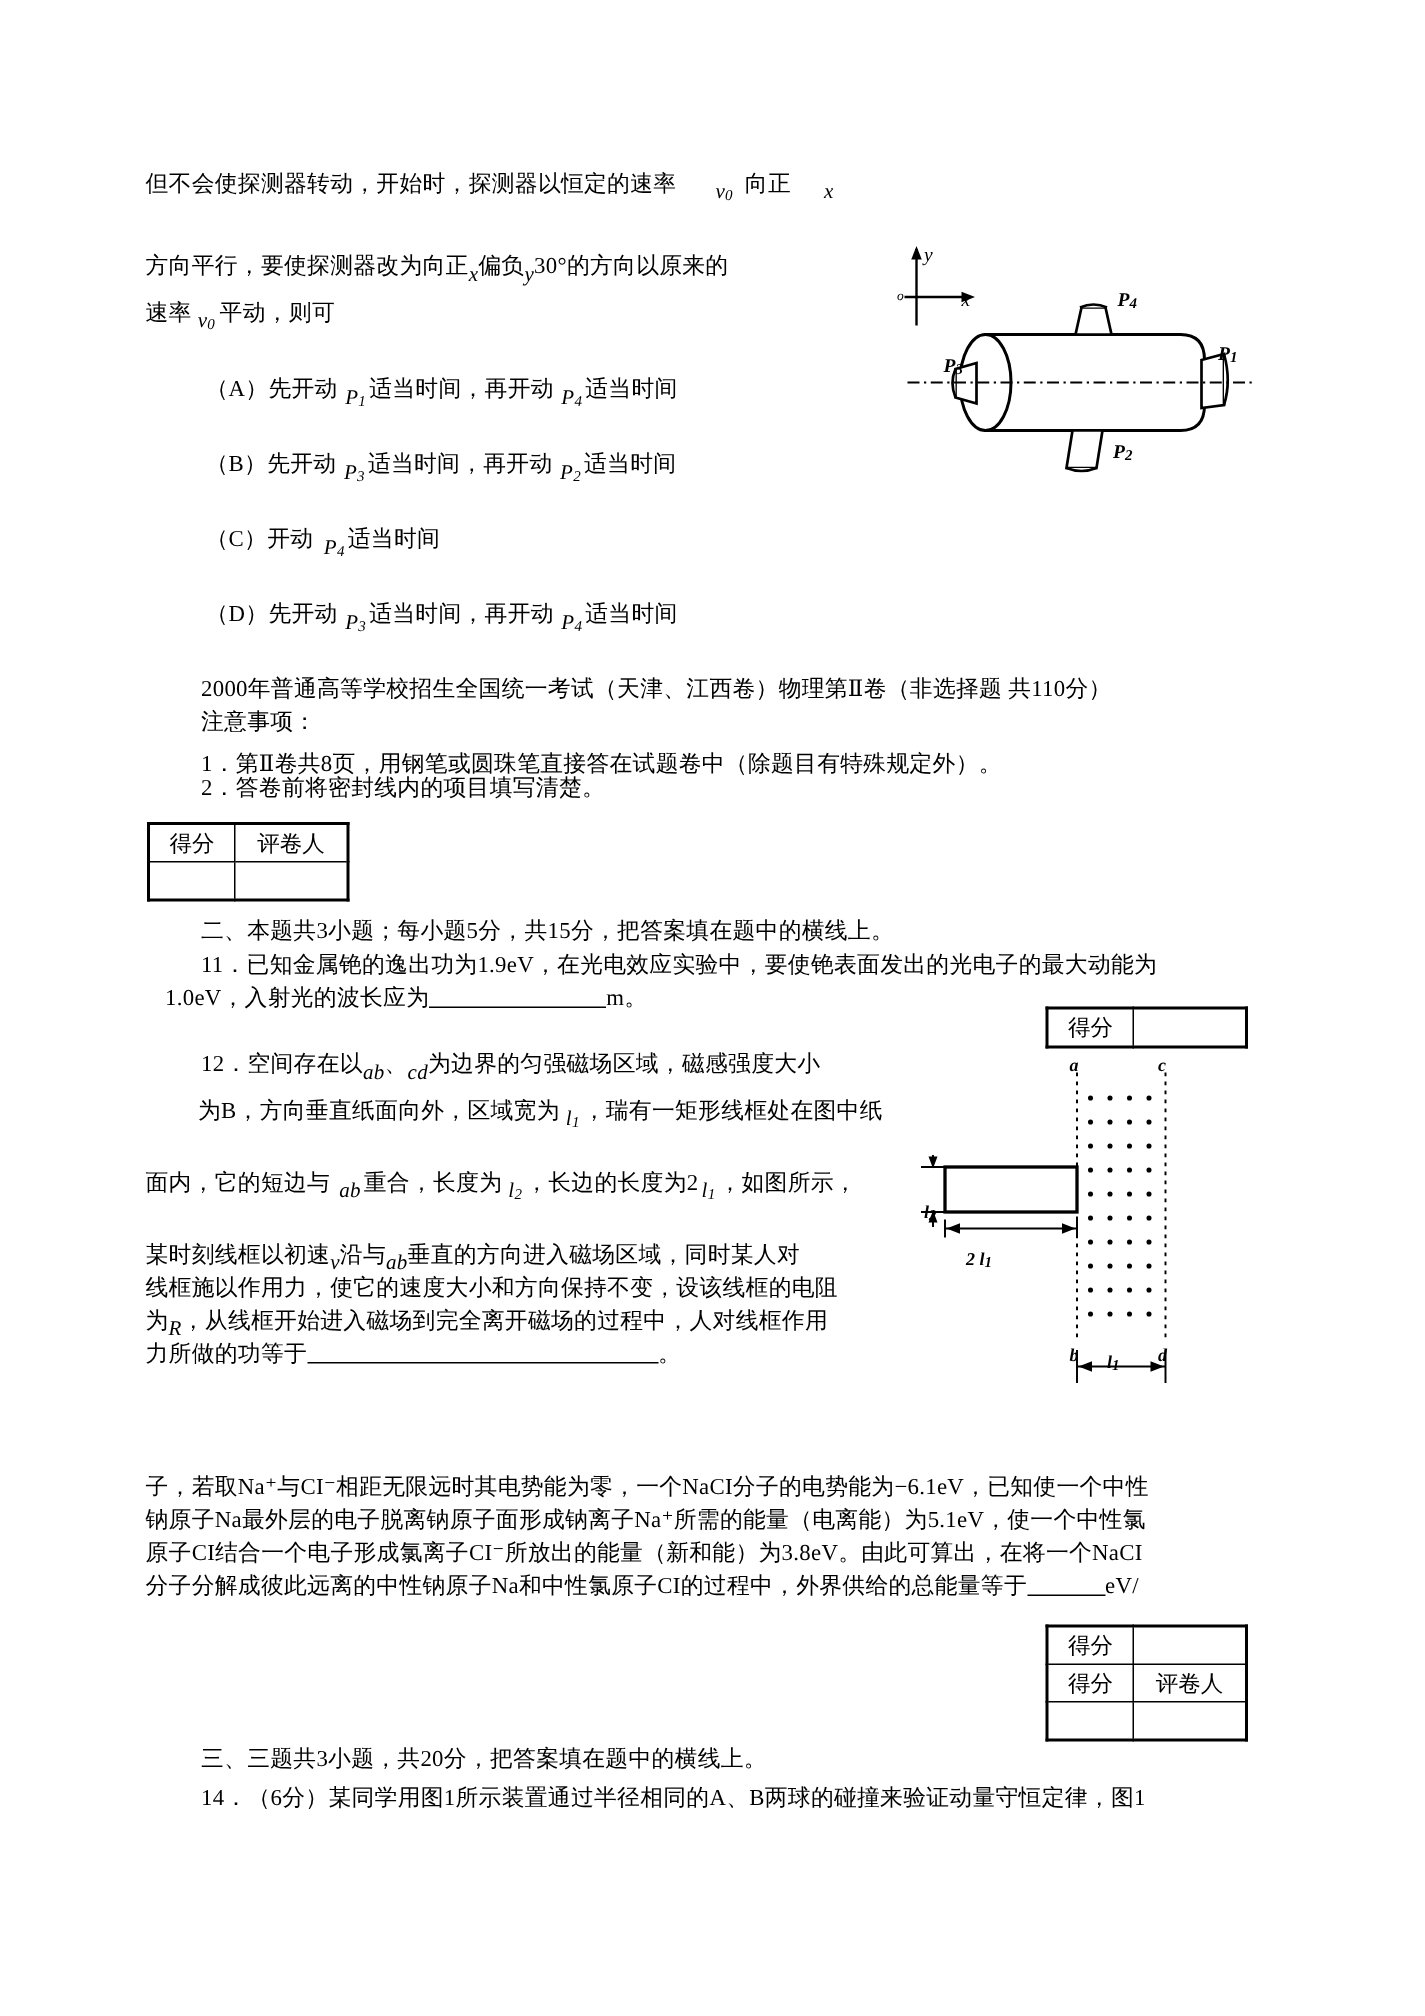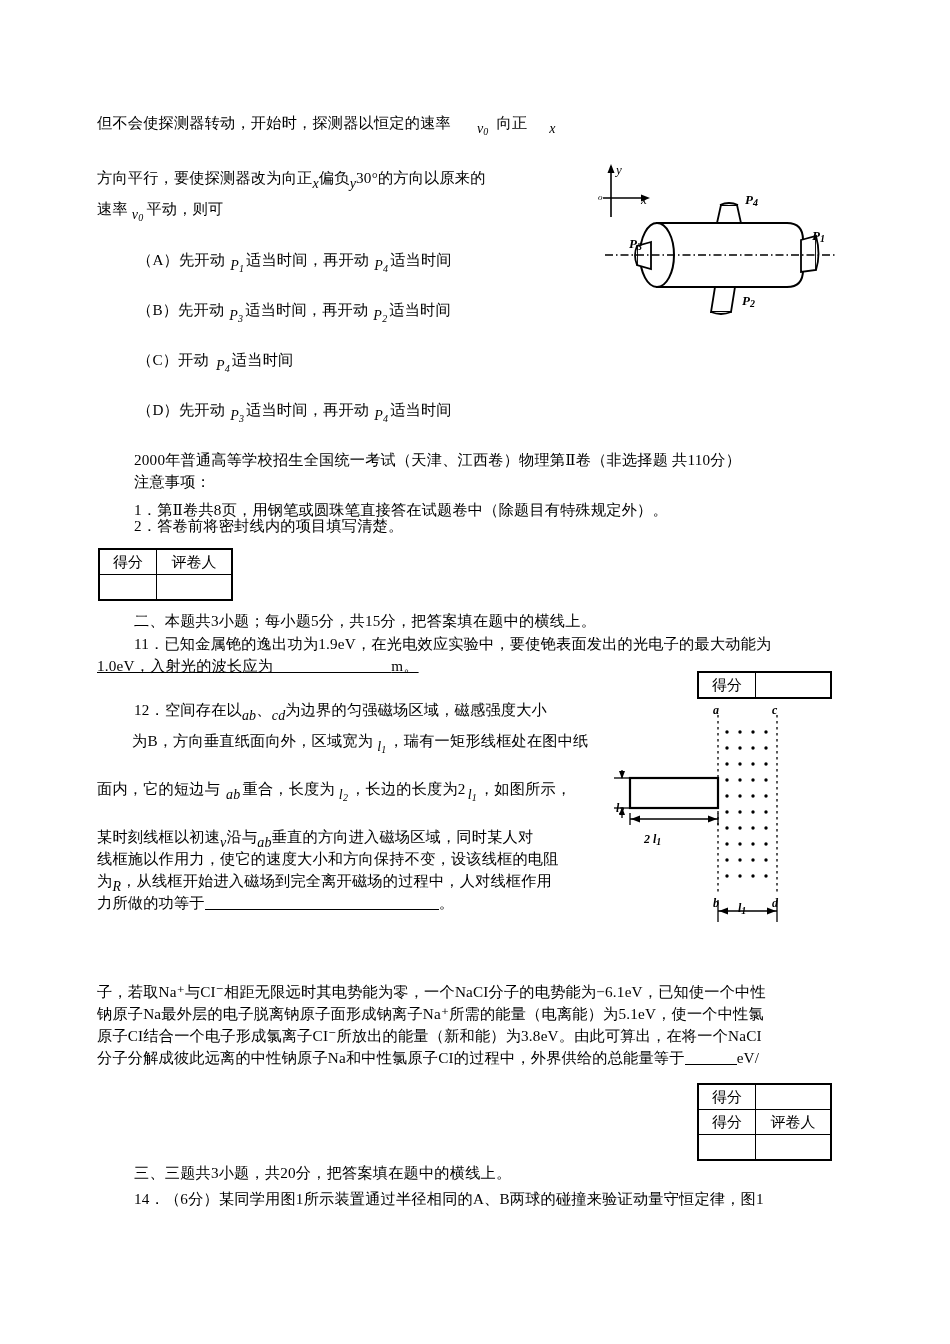--- a/index.html
+++ b/index.html
@@ -159,21 +159,21 @@
     <tr>
       <td class="lbl"></td>
       <td class="val"></td>
     </tr>
   </tbody>
     </table>
 
   <div class="txt" style="left:134px; top:611px;"><span>二、本题共3小题；每小题5分，共15分，把答案填在题中的横线上。</span></div>
 
   <div class="txt" style="left:134px; top:634px;"><span>11．已知金属铯的逸出功为1.9eV，在光电效应实验中，要使铯表面发出的光电子的最大动能为</span></div>
-  <div class="txt" style="left:97px; top:656px;text-decoration:underline;"><span>1.0eV，入射光的波长应为</span><span class="blank" style="width:118px"></span><span>m。</span></div>
+  <div class="txt" style="left:110px; top:656px;"><span>1.0eV，入射光的波长应为</span><span class="blank" style="width:118px"></span><span>m。</span></div>
 
   <table class="score-table" style="left:697px; top:671px;">
     <tbody>
         <tr>
       <td class="lbl">得分</td>
       <td class="val"></td>
     </tr>
   </tbody>
     </table>
 

